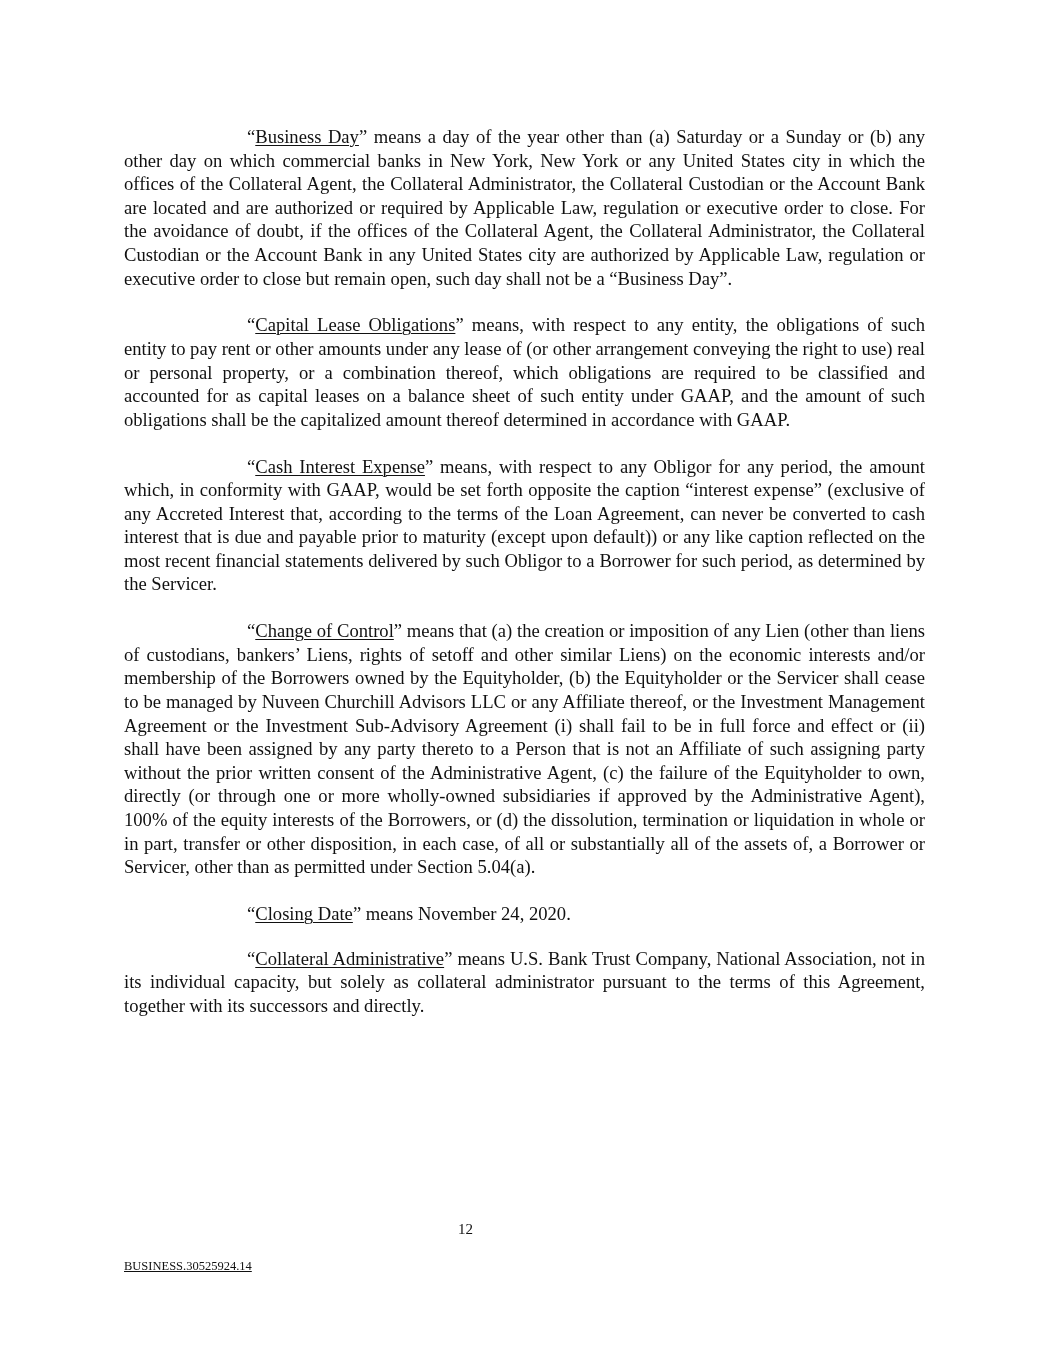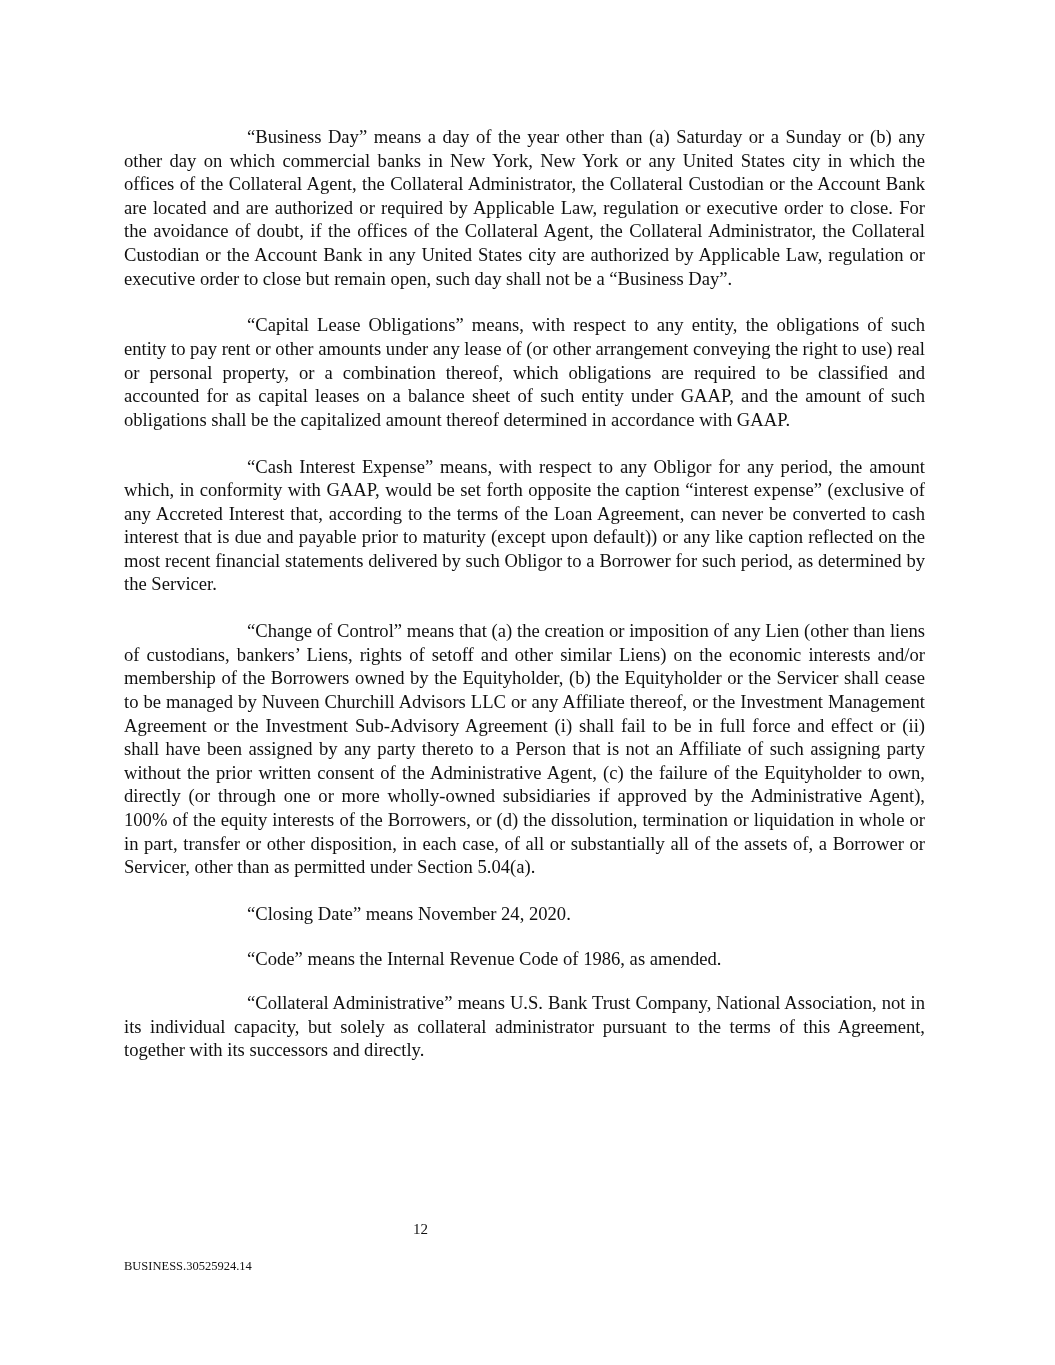--- a/index.html
+++ b/index.html
@@ -5,47 +5,47 @@
     html, body { margin: 0; padding: 0; background: #ffffff; }
     body {
       width: 1055px; height: 1365px; position: relative; overflow: hidden;
       font-family: "Liberation Serif", serif; color: #111111;
     }
     .page { position: absolute; left: 124px; top: 125px; width: 801px; }
     .para {
       font-size: 18.6px; line-height: 23.6px; text-align: justify;
       text-indent: 123px; margin: 0 0 23.2px 0;
     }
-    .term { text-underline-offset: 2px; text-decoration-thickness: 1px; }
+    .term { text-decoration: underline; text-underline-offset: 2px; text-decoration-thickness: 1px; }
     .xref { text-underline-offset: 2px; text-decoration-thickness: 1px; }
     .short { margin-bottom: 21px; }
     .page-number {
       position: absolute; top: 1221px; left: 0; width: 841px; text-align: center;
       font-size: 15px;
+      padding-left: 45px;
     }
     .doc-id {
-      position: absolute; top: 1259px; left: 124px; font-size: 12.5px;
+      position: absolute; top: 1259px; left: 124px; font-size: 12.5px; text-decoration: underline;
     }
   </style>
 </head>
 <body>
 
 <div class="page">
 
   <p class="para"><span>“</span><span class="term">Business Day</span><span>”</span><span> means a day of the year other than (a) Saturday or a Sunday or (b) any other day on which commercial banks in New York, New York or any United States city in which the offices of the Collateral Agent, the Collateral Administrator, the Collateral Custodian or the Account Bank are located and are authorized or required by Applicable Law, regulation or executive order to close.  For the avoidance of doubt, if the offices of the Collateral Agent, the Collateral Administrator, the Collateral Custodian or the Account Bank in any United States city are authorized by Applicable Law, regulation or executive order to close but remain open, such day shall not be a “Business Day”.</span></p>
 
   <p class="para"><span>“</span><span class="term">Capital Lease Obligations</span><span>”</span><span> means, with respect to any entity, the obligations of such entity to pay rent or other amounts under any lease of (or other arrangement conveying the right to use) real or personal property, or a combination thereof, which obligations are required to be classified and accounted for as capital leases on a balance sheet of such entity under GAAP, and the amount of such obligations shall be the capitalized amount thereof determined in accordance with GAAP.</span></p>
 
   <p class="para"><span>“</span><span class="term">Cash Interest Expense</span><span>”</span><span> means, with respect to any Obligor for any period, the amount which, in conformity with GAAP, would be set forth opposite the caption “interest expense” (exclusive of any Accreted Interest that, according to the terms of the Loan Agreement, can never be converted to cash interest that is due and payable prior to maturity (except upon default)) or any like caption reflected on the most recent financial statements delivered by such Obligor to a Borrower for such period, as determined by the Servicer.</span></p>
 
   <p class="para"><span>“</span><span class="term">Change of Control</span><span>”</span><span> means that (a) the creation or imposition of any Lien (other than liens of custodians, bankers’ Liens, rights of setoff and other similar Liens) on the economic interests and/or membership of the Borrowers owned by the Equityholder, (b) the Equityholder or the Servicer shall cease to be managed by Nuveen Churchill Advisors LLC or any Affiliate thereof, or the Investment Management Agreement or the Investment Sub-Advisory Agreement (i) shall fail to be in full force and effect or (ii) shall have been assigned by any party thereto to a Person that is not an Affiliate of such assigning party without the prior written consent of the Administrative Agent, (c) the failure of the Equityholder to own, directly (or through one or more wholly-owned subsidiaries if approved by the Administrative Agent), 100% of the equity interests of the Borrowers, or (d) the dissolution, termination or liquidation in whole or in part, transfer or other disposition, in each case, of all or substantially all of the assets of, a Borrower or Servicer, other than as permitted under </span><span class="xref">Section 5.04(a)</span><span>.</span></p>
 
   <p class="para short"><span>“</span><span class="term">Closing Date</span><span>”</span><span> means November 24, 2020.</span></p>
 
-  <p class="para short"><span>“</span><span class="term">Code</span><span>”</span><span> means the Internal Revenue Code of 1986, as amended.</span></p>
 
   <p class="para"><span>“</span><span class="term">Collateral Administrative</span><span>”</span><span> means U.S. Bank Trust Company, National Association, not in its individual capacity, but solely as collateral administrator pursuant to the terms of this Agreement, together with its successors and directly.</span></p>
 
 
 </div>
 
 <div class="page-number">12</div>
 <div class="doc-id">BUSINESS.30525924.14</div>
 
 </body></html>

